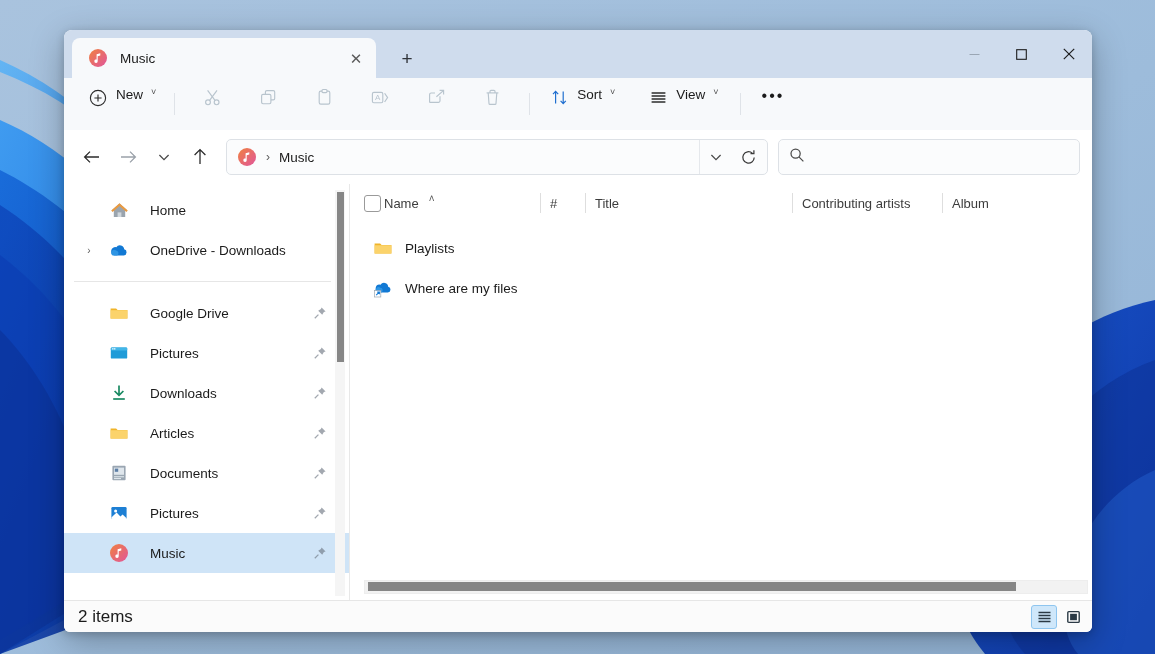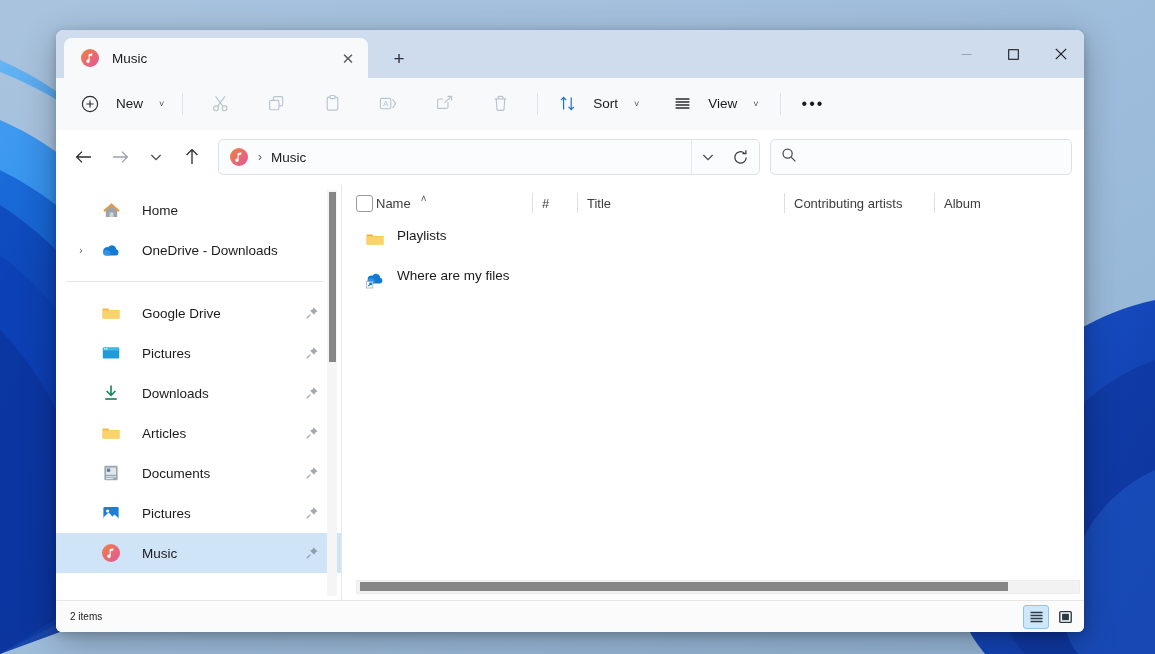--- a/index.html
+++ b/index.html
@@ -10,21 +10,21 @@
   body {
     position: relative;
     background: #9cb9d8;
   }
 
   
   #wallpaper { position: absolute; inset: 0; z-index: 0; }
 
   
   #window {
-    position: absolute; left: 56px; top: 30px;
+    position: absolute; left: 64px; top: 30px;
     width: 1028px; height: 602px;
     background: #ffffff;
     border-radius: 8px 8px 6px 6px;
     box-shadow: 0 10px 34px rgba(0,0,0,.28), 0 2px 8px rgba(0,0,0,.18);
     overflow: hidden;
     z-index: 2;
     display: flex; flex-direction: column;
   }
 
   
@@ -62,22 +62,22 @@
   }
   .wc svg { display: block; }
 
   
   #commandbar {
     height: 52px; flex: 0 0 52px; background: #f7f9fb;
     display: flex; align-items: center; padding: 0 14px;
     border-bottom: 1px solid #f7f9fb;
   }
   .cmd-btn {
-    height: 34px; border-radius: 5px; display: flex; align-items: center;
-    gap: 15px; padding: 0 9px; color: #1b1b1b; font-size: 13.5px;
+    height: 34px; border-radius: 5px; display: flex; 
+    gap: 7px; padding: 0 9px; color: #1b1b1b; font-size: 13.5px;
     white-space: nowrap;
   }
   .cmd-icon { width: 22px; height: 22px; display:flex; align-items:center; justify-content:center; }
   .cmd-icon.disabled { opacity: .32; }
   .chev { font-size: 9px; color: #4a4a4a; margin-left: 1px; }
   .cmd-sep { width: 1px; height: 22px; background: #dfe3e8; margin: 0 9px; }
   .cmd-dots { letter-spacing: 2px; font-size: 16px; color:#1b1b1b; }
 
   
   #navbar {
@@ -158,41 +158,41 @@
     content: ""; position: absolute; left: 0; top: 9px; bottom: 9px;
     width: 1px; background: #dedede;
   }
   .col-check {
     width: 17px; height: 17px; border: 1.4px solid #9a9a9a;
     border-radius: 3px; flex: 0 0 17px;
   }
   .sort-caret { font-size: 10px; color: #555; margin-left: 10px; position: relative; top: -5px; }
   #rows { flex: 1; overflow: hidden; padding-top: 6px; }
   .row {
-    height: 40px; display: flex; align-items: flex-start; padding-left: 22px;
+    height: 40px; display: flex; align-items: center; padding-left: 22px;
     font-size: 13.5px; color: #1b1b1b;
   }
   .row-ico { width: 22px; height: 22px; flex: 0 0 22px; display:flex; align-items:center; justify-content:center; }
   .row-name { margin-left: 11px; }
   #hscroll {
     position: absolute; left: 14px; right: 4px; bottom: 6px; height: 14px;
     background: #f2f2f2; border: 1px solid #ededed;
   }
   #hthumb {
     position: absolute; left: 18px; bottom: 9px; width: 648px; height: 9px;
     background: #868686;
   }
 
   
   #statusbar {
     height: 32px; flex: 0 0 32px; background: #fbfbfb;
     border-top: 1px solid #e6e6e6; display: flex; align-items: center;
     padding: 0 6px 0 14px;
   }
-  .status-text { font-size: 10px; color: #1b1b1b; flex: 1; }
+  .status-text { font-size: 17px; color: #1b1b1b; flex: 1; }
   .view-toggles { display: flex; gap: 3px; align-items: center; }
   .vt {
     width: 26px; height: 24px; display: flex; align-items: center;
     justify-content: center; border-radius: 3px; border: 1px solid transparent;
   }
   .vt.active { background: #cfe7fa; border-color: #8ec5ef; }
 </style>
 </head>
 <body>
 

